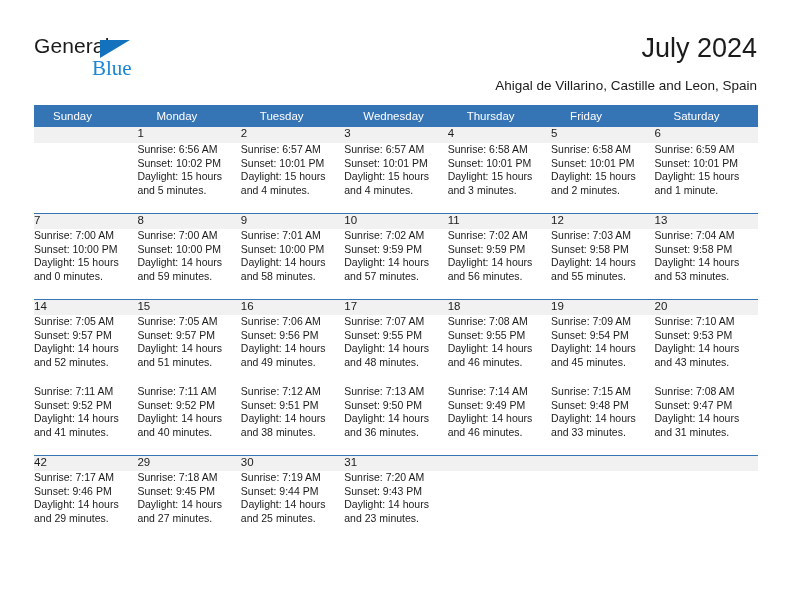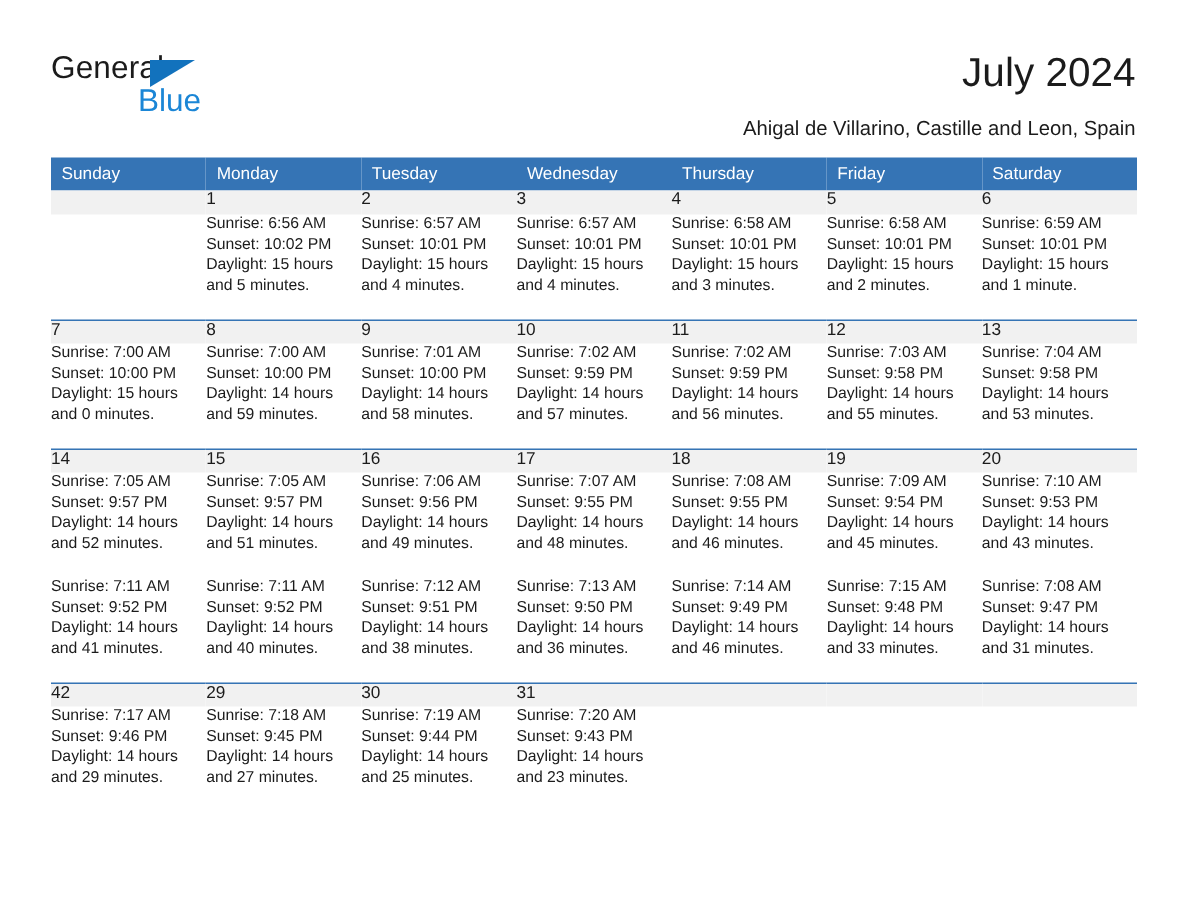--- a/index.html
+++ b/index.html
@@ -53,21 +53,21 @@
     height: 0;
     border-left: 30px solid #1272bd;
     border-bottom: 18px solid transparent;
   }
   .logo-blue {
     position: absolute;
     left: 58px;
     top: 22px;
     font-size: 21px;
     color: #1b86d6;
-    font-family: Liberation Sans, sans-serif;
+    font-family: Liberation Serif, serif;
   }
   .title {
     position: absolute;
     right: 35px;
     top: 33px;
     font-size: 27px;
     color: #1b1b1b;
     white-space: nowrap;
   }
   .subtitle {
@@ -88,21 +88,21 @@
     width: 724px;
     border-collapse: collapse;
     table-layout: fixed;
   }
   .cal th {
     background: #3574b5;
     color: #ffffff;
     font-size: 11.5px;
     font-weight: normal;
     text-align: left;
-    padding: 5px 0 5px 7px;
+    padding: 5px 0 5px 19px;
     height: 19px;
     box-sizing: border-box;
   }
   .cal td {
     vertical-align: top;
     padding: 0;
     width: 103.4px;
   }
   .week-row > td {
     border-top: 1.4px solid #3574b5;

